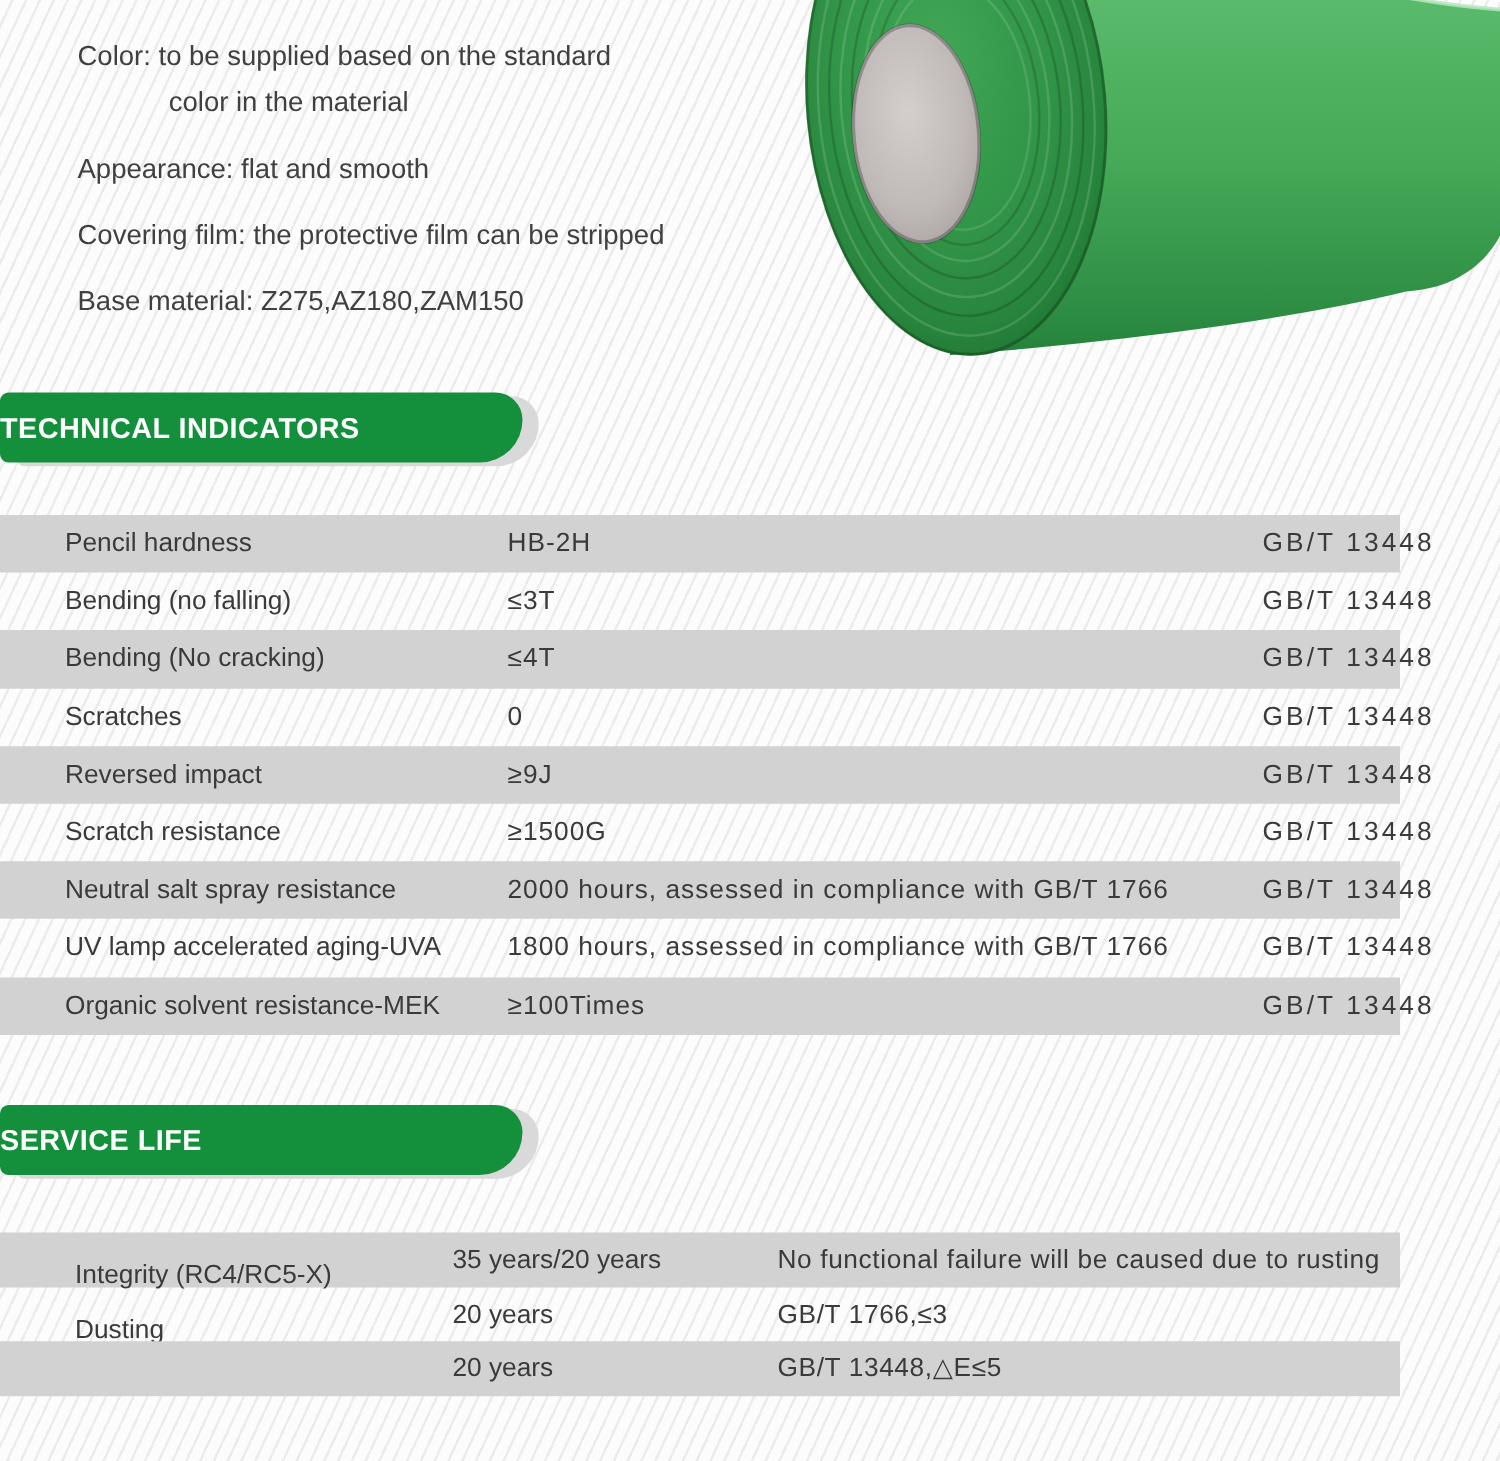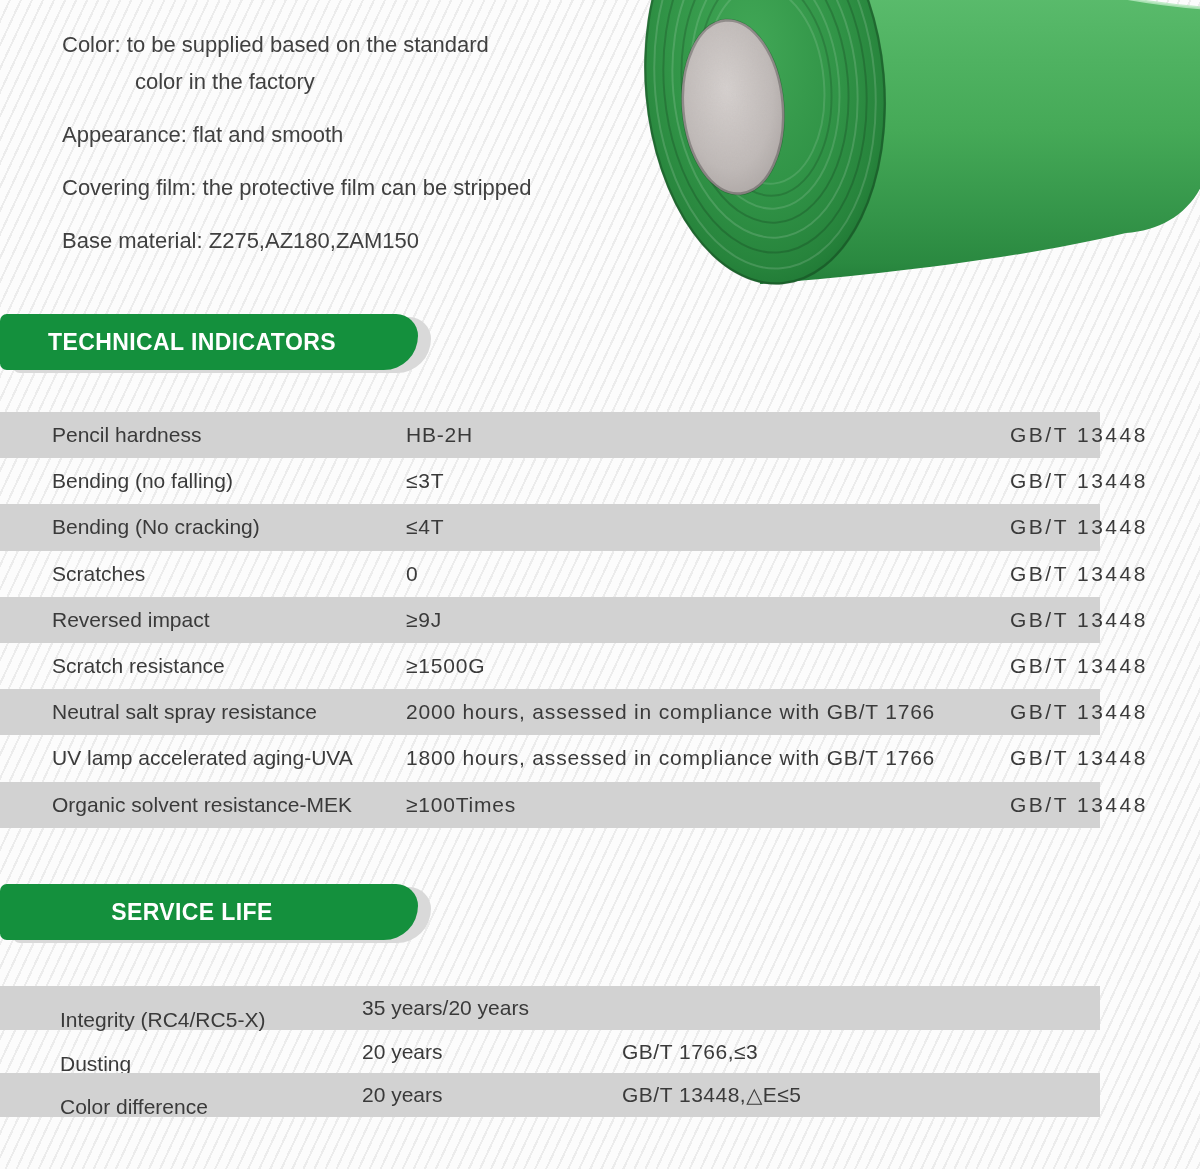--- a/index.html
+++ b/index.html
@@ -25,26 +25,26 @@
     position:absolute;left:13px;width:418px;height:56px;
     background:#d9d9d9;
     border-radius:10px 32px 50px 10px;
   }
   .banner{
     position:absolute;left:0;width:418px;height:56px;
     background:#14903d;
     border-radius:10px 32px 50px 10px;
     color:#ffffff;font-weight:bold;font-size:23px;
     letter-spacing:0.4px;
-    line-height:56px;text-align:center;
+    line-height:56px;
   }
   .banner span{display:inline-block;padding-right:34px;}
   
   .spec-table{position:absolute;left:0;width:1200px;}
-  .trow{position:relative;width:1100px;}
+  .trow{position:relative;width:1100px;padding-left:20px;}
   .trow.gray{background:#d2d2d2;}
   .trow .cell{
     position:absolute;top:0;white-space:nowrap;
     font-size:21px;color:#3a3a3a;
   }
   #tech-table .trow{height:46.2px;}
   #tech-table .cell{line-height:46.2px;}
   #tech-table .c1{left:52px;}
   #tech-table .c2{left:406px;letter-spacing:0.8px;}
   #tech-table .c3{left:1010px;letter-spacing:2.5px;}
@@ -55,21 +55,21 @@
   #service-table .c3{left:622px;letter-spacing:0.5px;}
   
   .coil{position:absolute;top:0;left:630px;}
 </style>
 </head>
 <body>
 
 <div class="page">
 
   <div class="intro-line" style="top:30px">Color: to be supplied based on the standard</div>
-  <div class="intro-line indent" style="top:67px">color in the factory</div>
+  <div class="intro-line indent" style="top:67px">color in the material</div>
   <div class="intro-line" style="top:173px">Covering film: the protective film can be stripped</div>
   <div class="intro-line" style="top:120px">Appearance: flat and smooth</div>
   <div class="intro-line" style="top:226px">Base material: Z275,AZ180,ZAM150</div>
 
   <svg class="coil" width="570" height="300" viewBox="630 0 570 300" aria-hidden="true">
     <defs>
       <linearGradient id="bodyGrad" x1="0" y1="-150" x2="0" y2="290" gradientUnits="userSpaceOnUse">
         <stop offset="0" stop-color="#8ad497"></stop>
         <stop offset="0.33" stop-color="#5abb6c"></stop>
         <stop offset="0.48" stop-color="#4fb261"></stop>
@@ -175,26 +175,26 @@
 
   <div class="banner-shadow" style="top:887px"></div>
   <div class="banner" style="top:884px">
     <span>SERVICE LIFE</span>
   </div>
 
   <div id="service-table" class="spec-table" style="top:986px">
     <div class="trow gray">
       <span class="cell c1">Integrity (RC4/RC5-X)</span>
       <span class="cell c2">35 years/20 years</span>
+      <span class="cell c3">No functional failure will be caused due to rusting</span>
     </div>
     <div class="trow">
       <span class="cell c1">Dusting</span>
       <span class="cell c2">20 years</span>
       <span class="cell c3">GB/T 1766,≤3</span>
     </div>
     <div class="trow gray">
-      <span class="cell c1">Color difference</span>
       <span class="cell c2">20 years</span>
       <span class="cell c3">GB/T 13448,△E≤5</span>
     </div>
   </div>
 
 </div>
 
 </body></html>

